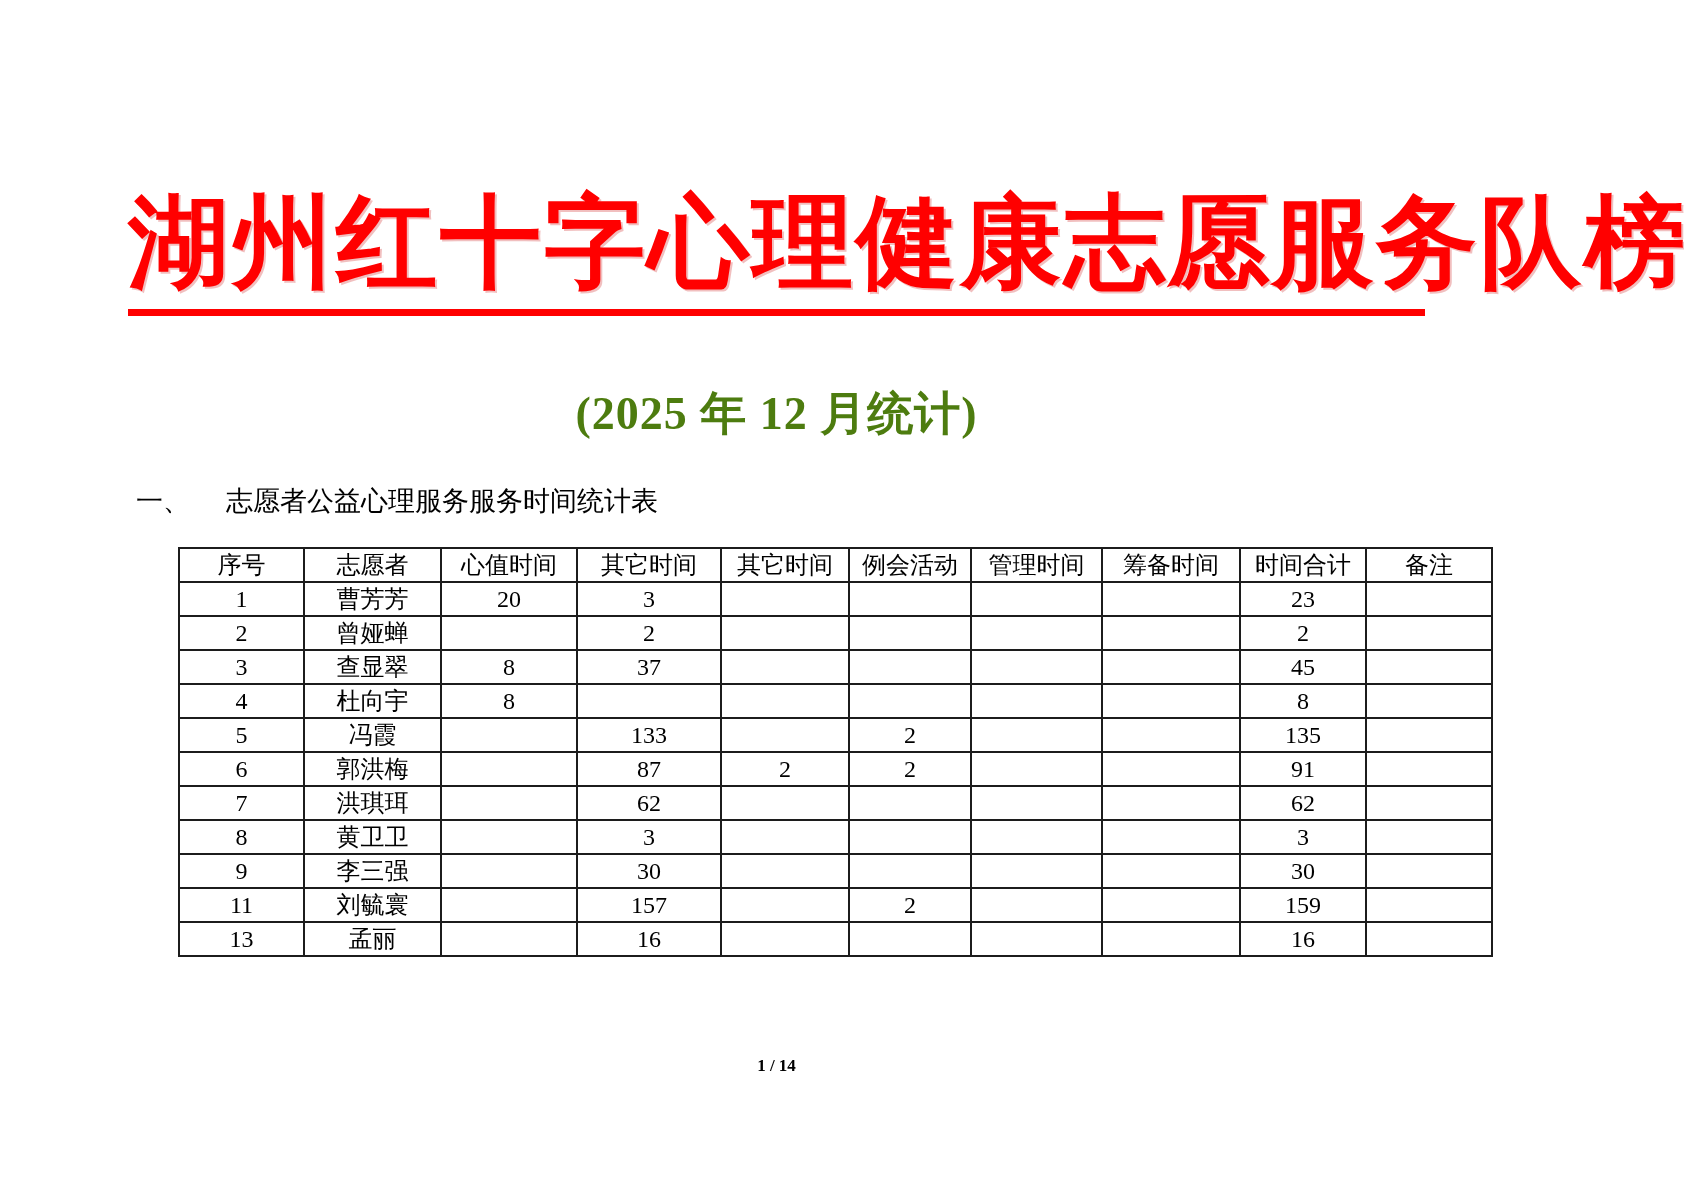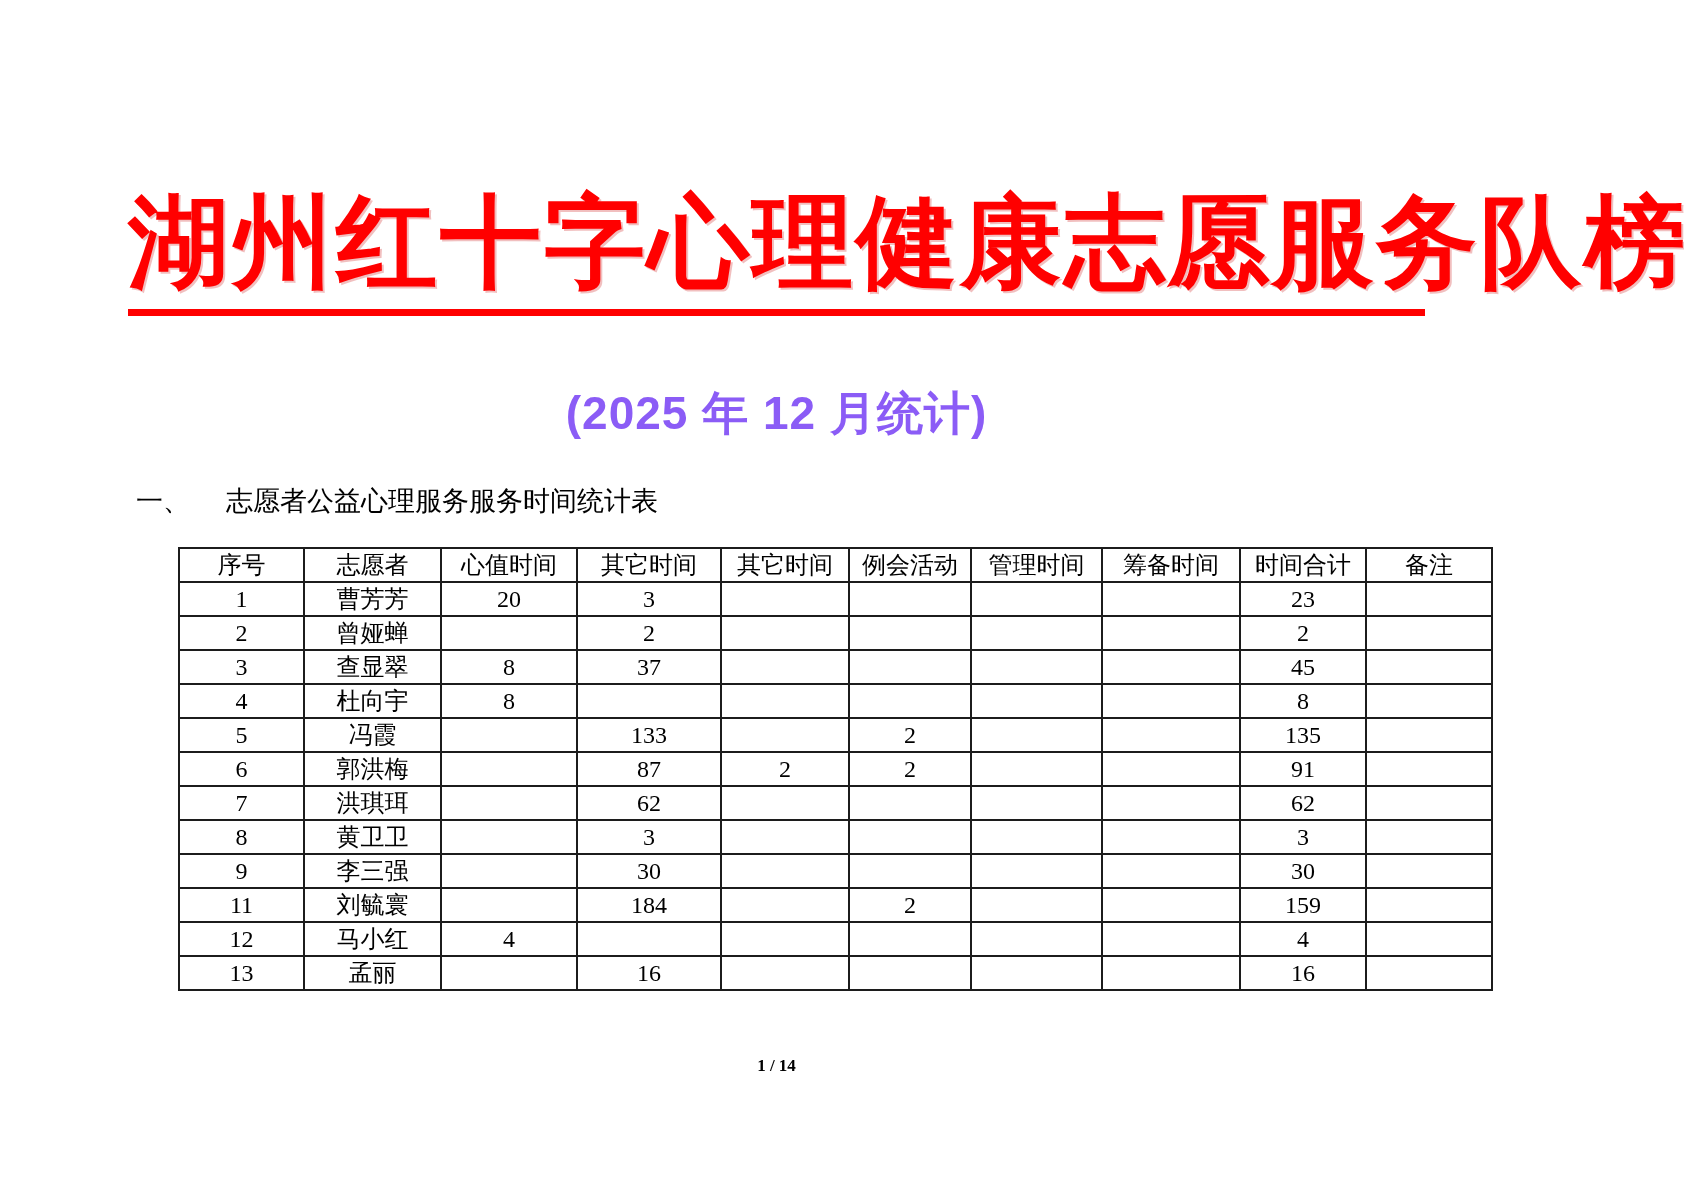--- a/index.html
+++ b/index.html
@@ -36,24 +36,24 @@
     text-shadow: 2px 2px 0 rgba(200, 0, 0, 0.25);
   }
   .subtitle-block {
     position: absolute;
     left: 128px;
     top: 383px;
     width: 1297px;
     text-align: center;
   }
   .doc-subtitle {
-    font-family: Liberation Sans, sans-serif;
+    font-family: Liberation Serif, serif;
     font-weight: bold;
     font-size: 46px;
-    color: #8b5cf6;
+    color: #4d7c0f;
     letter-spacing: 1px;
   }
   .section-heading {
     position: absolute;
     left: 136px;
     top: 483px;
     font-weight: normal;
     font-size: 27px;
     color: #000000;
     white-space: nowrap;
@@ -246,38 +246,26 @@
           <td></td>
           <td></td>
           <td></td>
           <td>30</td>
           <td></td>
         </tr>
         <tr>
           <td>11</td>
           <td>刘毓寰</td>
           <td></td>
-          <td>184</td>
+          <td>157</td>
           <td></td>
           <td>2</td>
           <td></td>
           <td></td>
           <td>159</td>
-          <td></td>
-        </tr>
-        <tr>
-          <td>12</td>
-          <td>马小红</td>
-          <td>4</td>
-          <td></td>
-          <td></td>
-          <td></td>
-          <td></td>
-          <td></td>
-          <td>4</td>
           <td></td>
         </tr>
         <tr>
           <td>13</td>
           <td>孟丽</td>
           <td></td>
           <td>16</td>
           <td></td>
           <td></td>
           <td></td>

